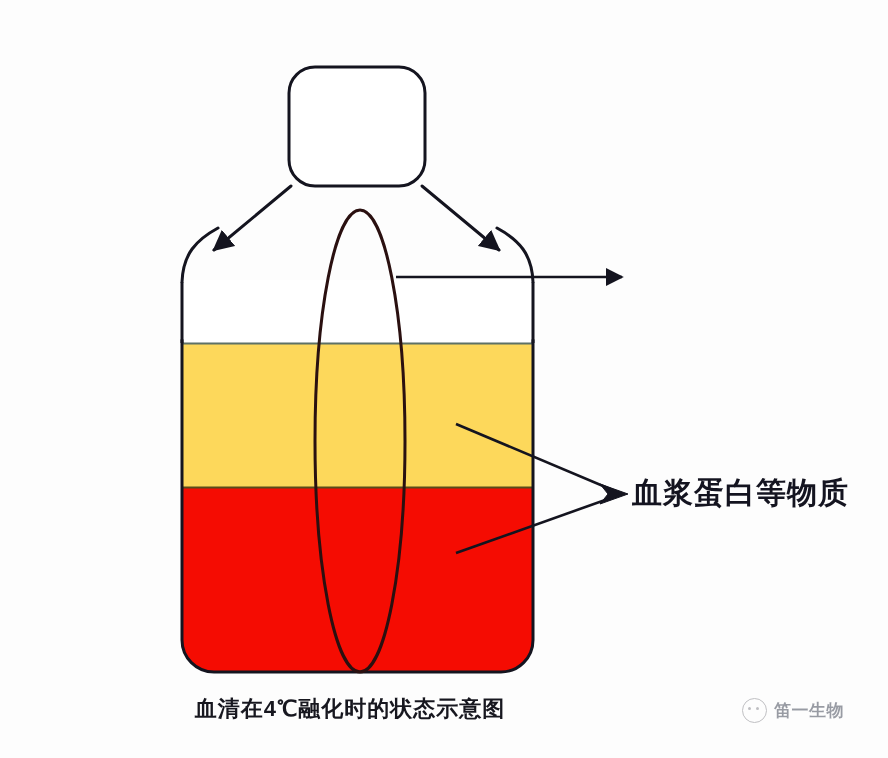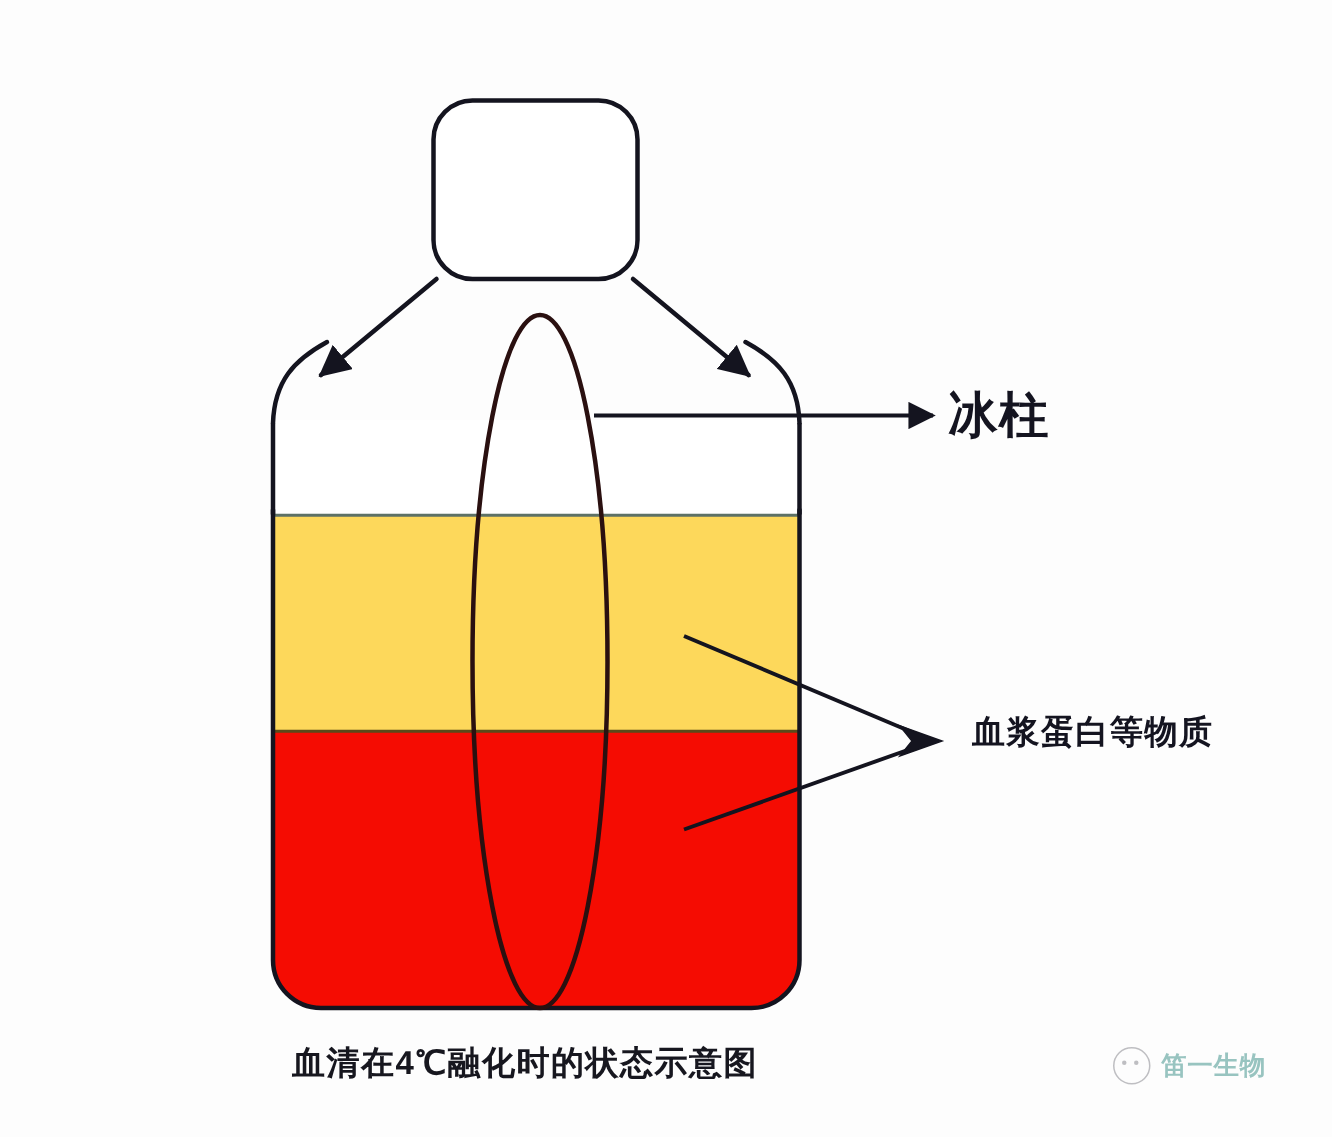--- a/index.html
+++ b/index.html
@@ -31,23 +31,23 @@
     color: #141420;
     white-space: nowrap;
     letter-spacing: 1px;
   }
   #label-ice {
     left: 632px;
     top: 255px;
     font-size: 33px;
   }
   #label-protein {
-    left: 648px;
+    left: 632px;
     top: 473px;
-    font-size: 22px;
+    font-size: 30px;
   }
   #caption {
     position: absolute;
     left: 0;
     top: 694px;
     width: 700px;
     text-align: center;
     font-family: "Liberation Sans", sans-serif;
     font-weight: 700;
     font-size: 22px;
@@ -81,21 +81,21 @@
     border-radius: 50%;
     background: #6a6a72;
     top: 8px;
   }
   #watermark .wm-logo::before { left: 5px; }
   #watermark .wm-logo::after  { left: 13px; }
   #watermark .wm-text {
     font-family: "Liberation Sans", sans-serif;
     font-size: 17px;
     font-weight: 700;
-    color: #0f766e;
+    color: #0f172a;
     white-space: nowrap;
     letter-spacing: 0.5px;
   }
 </style>
 </head>
 <body>
 
 <div id="stage">
 
   <svg id="diagram-svg" viewBox="0 0 888 758">
@@ -143,21 +143,20 @@
 
     <ellipse cx="360" cy="441" rx="45" ry="231" fill="none" stroke="#2a1010" stroke-width="3"></ellipse>
 
     <line x1="396" y1="277" x2="622" y2="277" stroke="#14141f" stroke-width="2.6" marker-end="url(#arrow-solid)"></line>
 
     <line x1="456" y1="424" x2="622" y2="494" stroke="#14141f" stroke-width="2.6"></line>
     <line x1="456" y1="553" x2="622" y2="494" stroke="#14141f" stroke-width="2.6"></line>
     <path d="M 600 484 L 628 494 L 600 504 L 608 494 Z" fill="#14141f" stroke="#14141f" stroke-width="1"></path>
   </svg>
 
-  <div class="label" id="label-ice">冰柱</div>
 
   <div class="label" id="label-protein">血浆蛋白等物质</div>
 
   <div id="caption">血清在4℃融化时的状态示意图</div>
 
   <div id="watermark">
     <span class="wm-logo"></span>
     <span class="wm-text">笛一生物</span>
   </div>
 

